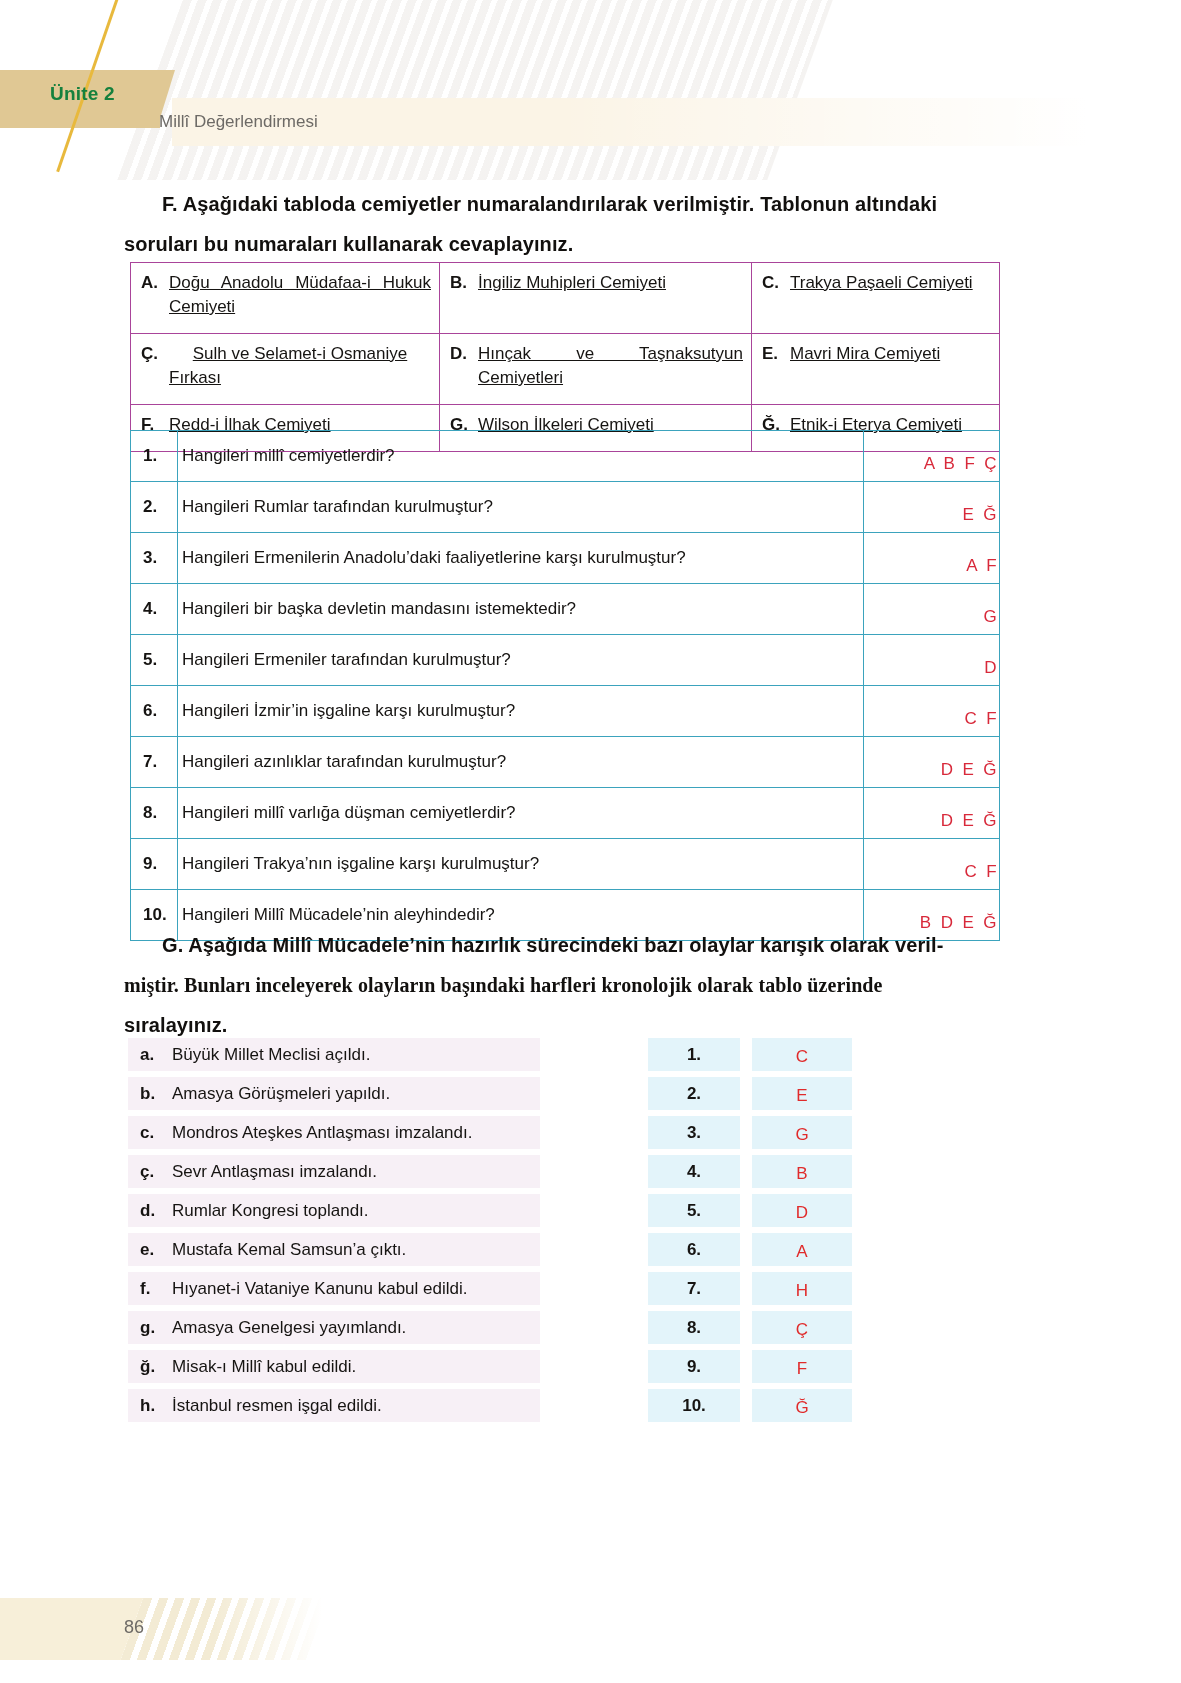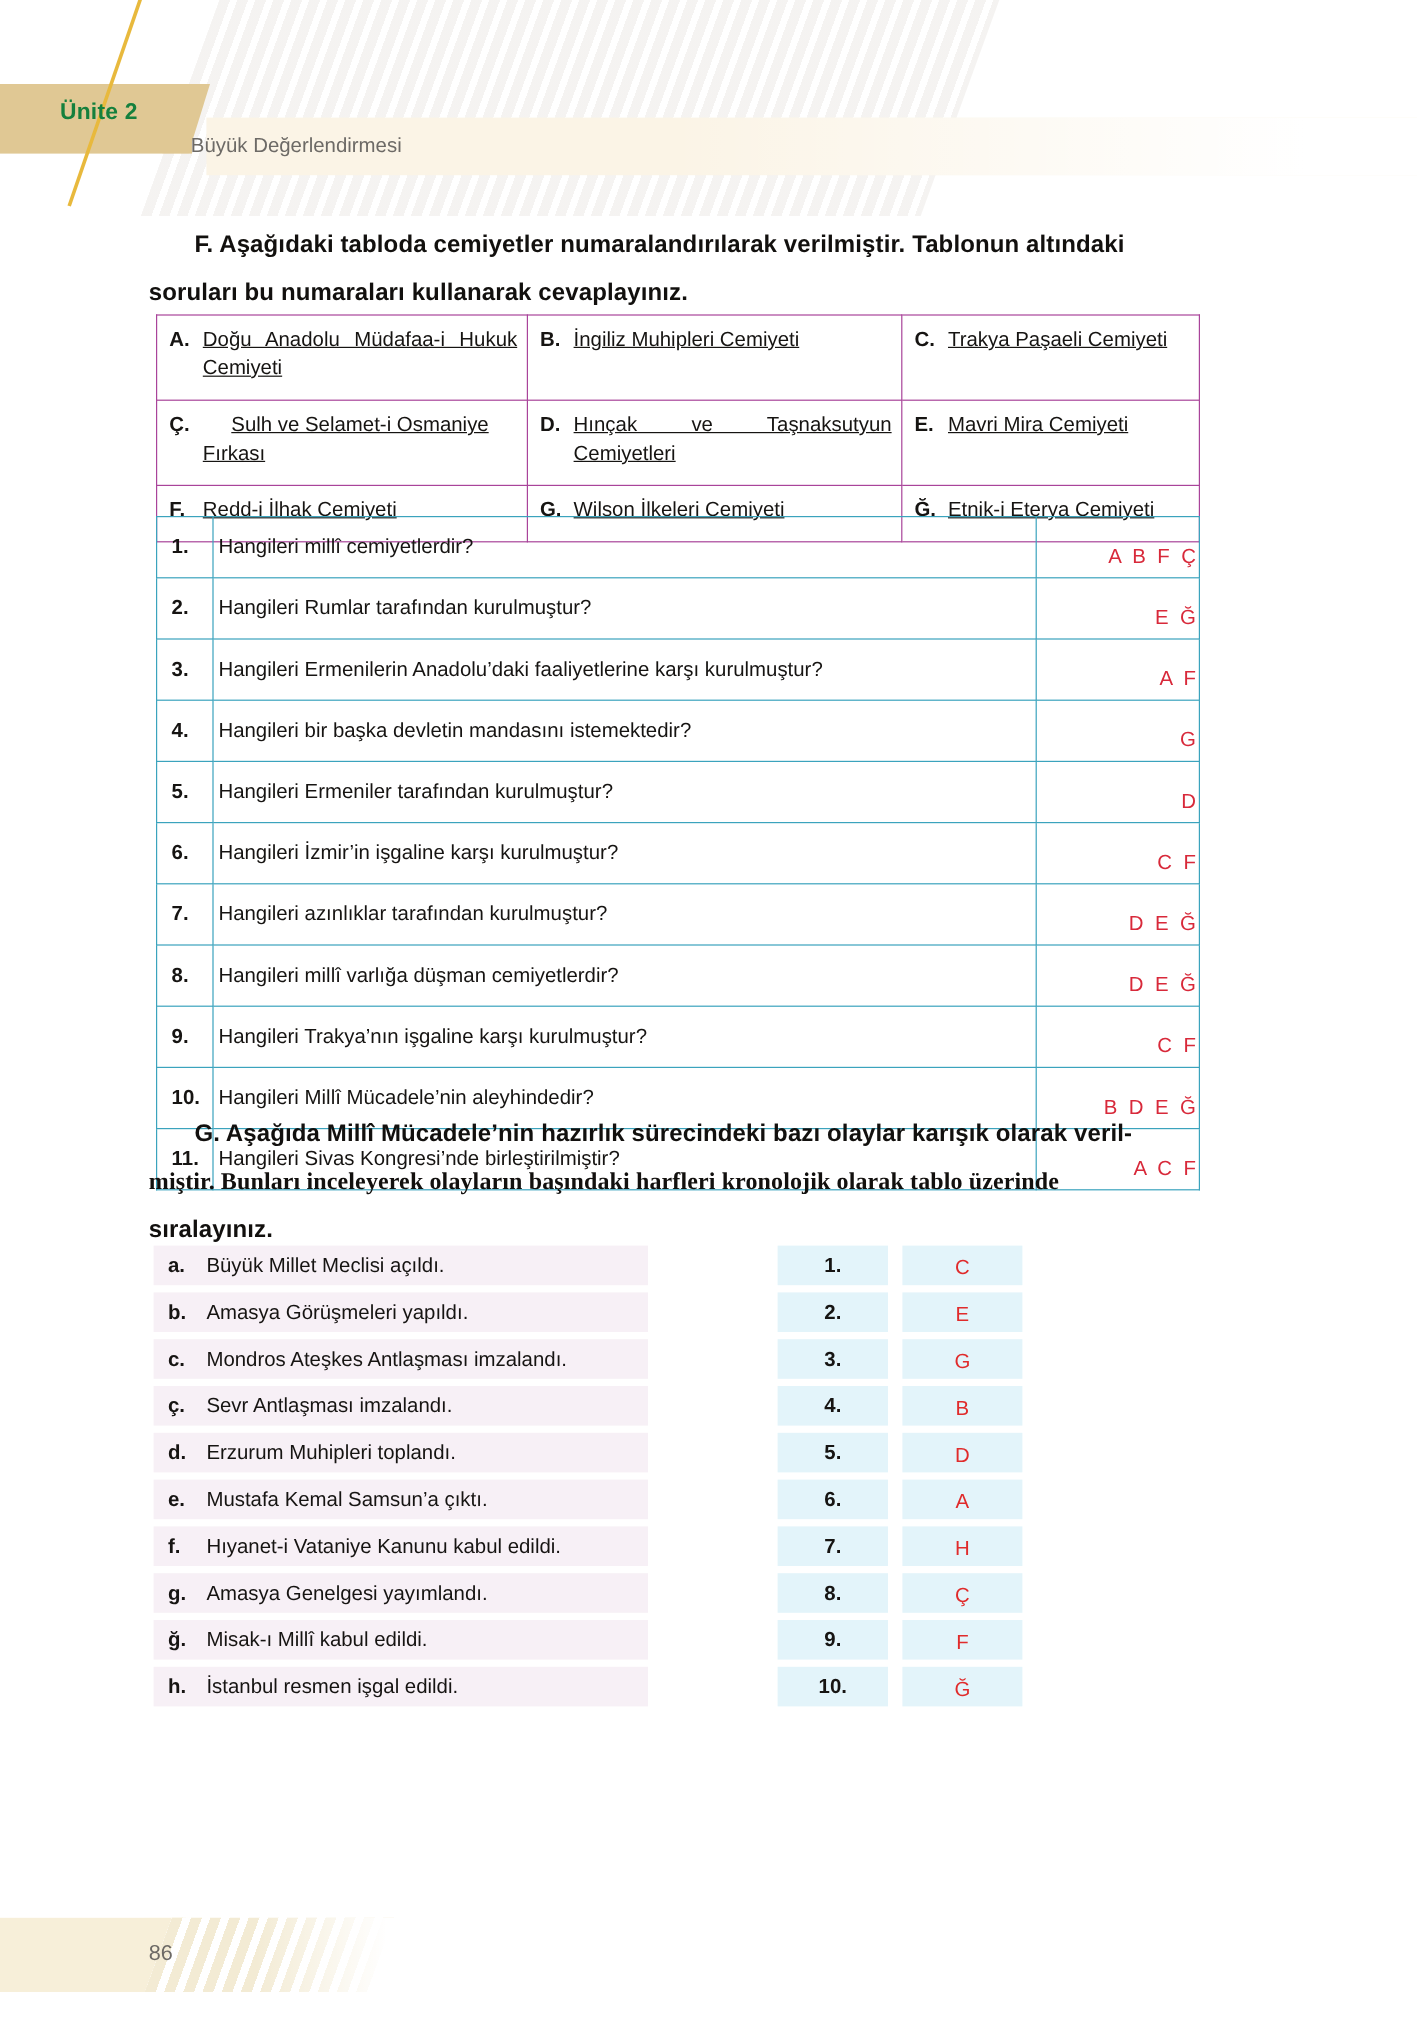--- a/index.html
+++ b/index.html
@@ -253,21 +253,21 @@
 <body>
 
 <div class="header-zone">
   <div class="hdr-stripes"></div>
   <div class="hdr-cream"></div>
   <div class="hdr-cream-fade"></div>
   <div class="hdr-tab"></div>
   <div class="hdr-tab-slant"></div>
   <div class="hdr-gold-line"></div>
   <div class="hdr-tab-label">Ünite 2</div>
-  <div class="hdr-subtitle">Büyük Değerlendirmesi</div>
+  <div class="hdr-subtitle">Millî Değerlendirmesi</div>
 </div>
 
 <div class="para just" style="left:130px; top:184px; width:870px;">
   <span class="indent"></span><span>F. Aşağıdaki tabloda cemiyetler numaralandırılarak verilmiştir. Tablonun altındaki</span>
 </div>
 <div class="para" style="left:124px; top:224px; width:880px;">soruları bu numaraları kullanarak cevaplayınız.</div>
 
 <table class="tbl-f">
   <tbody>
       <tr>
@@ -378,25 +378,20 @@
   <tr>
     <td class="qno">9.</td>
     <td class="qtx">Hangileri Trakya’nın işgaline karşı kurulmuştur?</td>
     <td class="qans">C F</td>
   </tr>
   <tr>
     <td class="qno">10.</td>
     <td class="qtx">Hangileri Millî Mücadele’nin aleyhindedir?</td>
     <td class="qans">B D E Ğ</td>
   </tr>
-  <tr>
-    <td class="qno">11.</td>
-    <td class="qtx">Hangileri Sivas Kongresi’nde birleştirilmiştir?</td>
-    <td class="qans">A C F</td>
-  </tr>
 </tbody>
   </table>
 
 <div class="para just" style="left:130px; top:925px; width:870px;">
   <span class="indent"></span><span>G. Aşağıda Millî Mücadele’nin hazırlık sürecindeki bazı olaylar karışık olarak veril-</span>
 </div>
 <div class="para just" style="left:124px; top:965px; width:880px;font-family:Liberation Serif, serif;">miştir. Bunları inceleyerek olayların başındaki harfleri kronolojik olarak tablo üzerinde</div>
 <div class="para" style="left:124px; top:1005px; width:880px;">sıralayınız.</div>
 
 <div class="glist">
@@ -411,21 +406,21 @@
   <div class="grow">
     <span class="gl">c.</span>
     <span>Mondros Ateşkes Antlaşması imzalandı.</span>
   </div>
   <div class="grow">
     <span class="gl">ç.</span>
     <span>Sevr Antlaşması imzalandı.</span>
   </div>
   <div class="grow">
     <span class="gl">d.</span>
-    <span>Erzurum Muhipleri toplandı.</span>
+    <span>Rumlar Kongresi toplandı.</span>
   </div>
   <div class="grow">
     <span class="gl">e.</span>
     <span>Mustafa Kemal Samsun’a çıktı.</span>
   </div>
   <div class="grow">
     <span class="gl">f.</span>
     <span>Hıyanet-i Vataniye Kanunu kabul edildi.</span>
   </div>
   <div class="grow">

